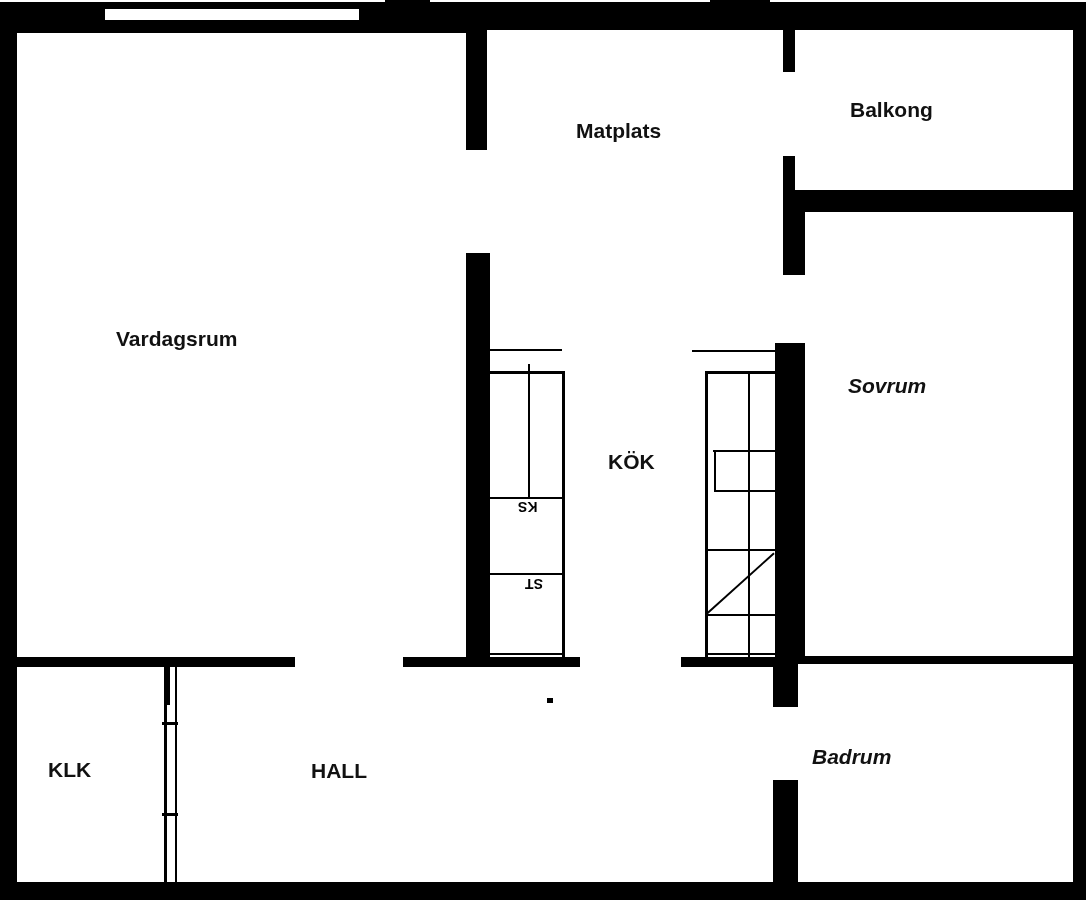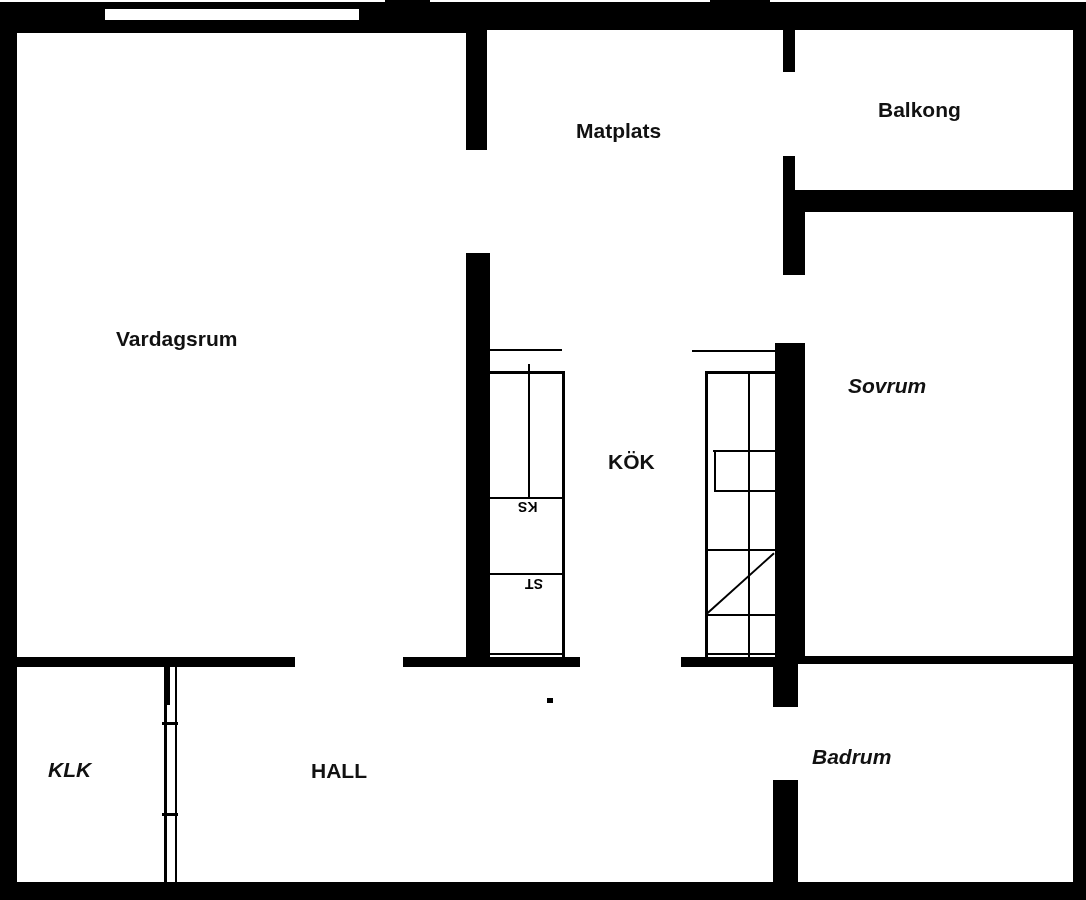--- a/index.html
+++ b/index.html
@@ -97,19 +97,19 @@
   <div class="line" style="left:714px;top:490px;width:61px;height:2px;"></div>
   <div class="line" style="left:705px;top:549px;width:70px;height:2px;"></div>
   <div class="line" style="left:705px;top:614px;width:70px;height:2px;"></div>
   <div class="line" style="left:705px;top:580px;width:92px;height:2px;transform:rotate(-42deg);transform-origin:0 0;top:614px;"></div>
   <div class="line" style="left:705px;top:653px;width:70px;height:2px;"></div>
 
   <div class="line" style="left:547px;top:698px;width:6px;height:5px;"></div>
 
   <span class="label" style="left:116px;top:328px;">Vardagsrum</span>
   <span class="label" style="left:576px;top:120px;">Matplats</span>
-  <span class="label" style="left:850px;top:99px;margin-left:28px;">Balkong</span>
+  <span class="label" style="left:850px;top:99px;">Balkong</span>
   <span class="label" style="left:608px;top:451px;">KÖK</span>
   <span class="label" style="left:848px;top:375px;font-style:italic;">Sovrum</span>
-  <span class="label" style="left:48px;top:759px;font-style:italic;">KLK</span>
+  <span class="label" style="left:48px;top:759px;">KLK</span>
   <span class="label" style="left:311px;top:760px;">HALL</span>
   <span class="label" style="left:812px;top:746px;font-style:italic;">Badrum</span>
 </div>
 
 </body></html>

